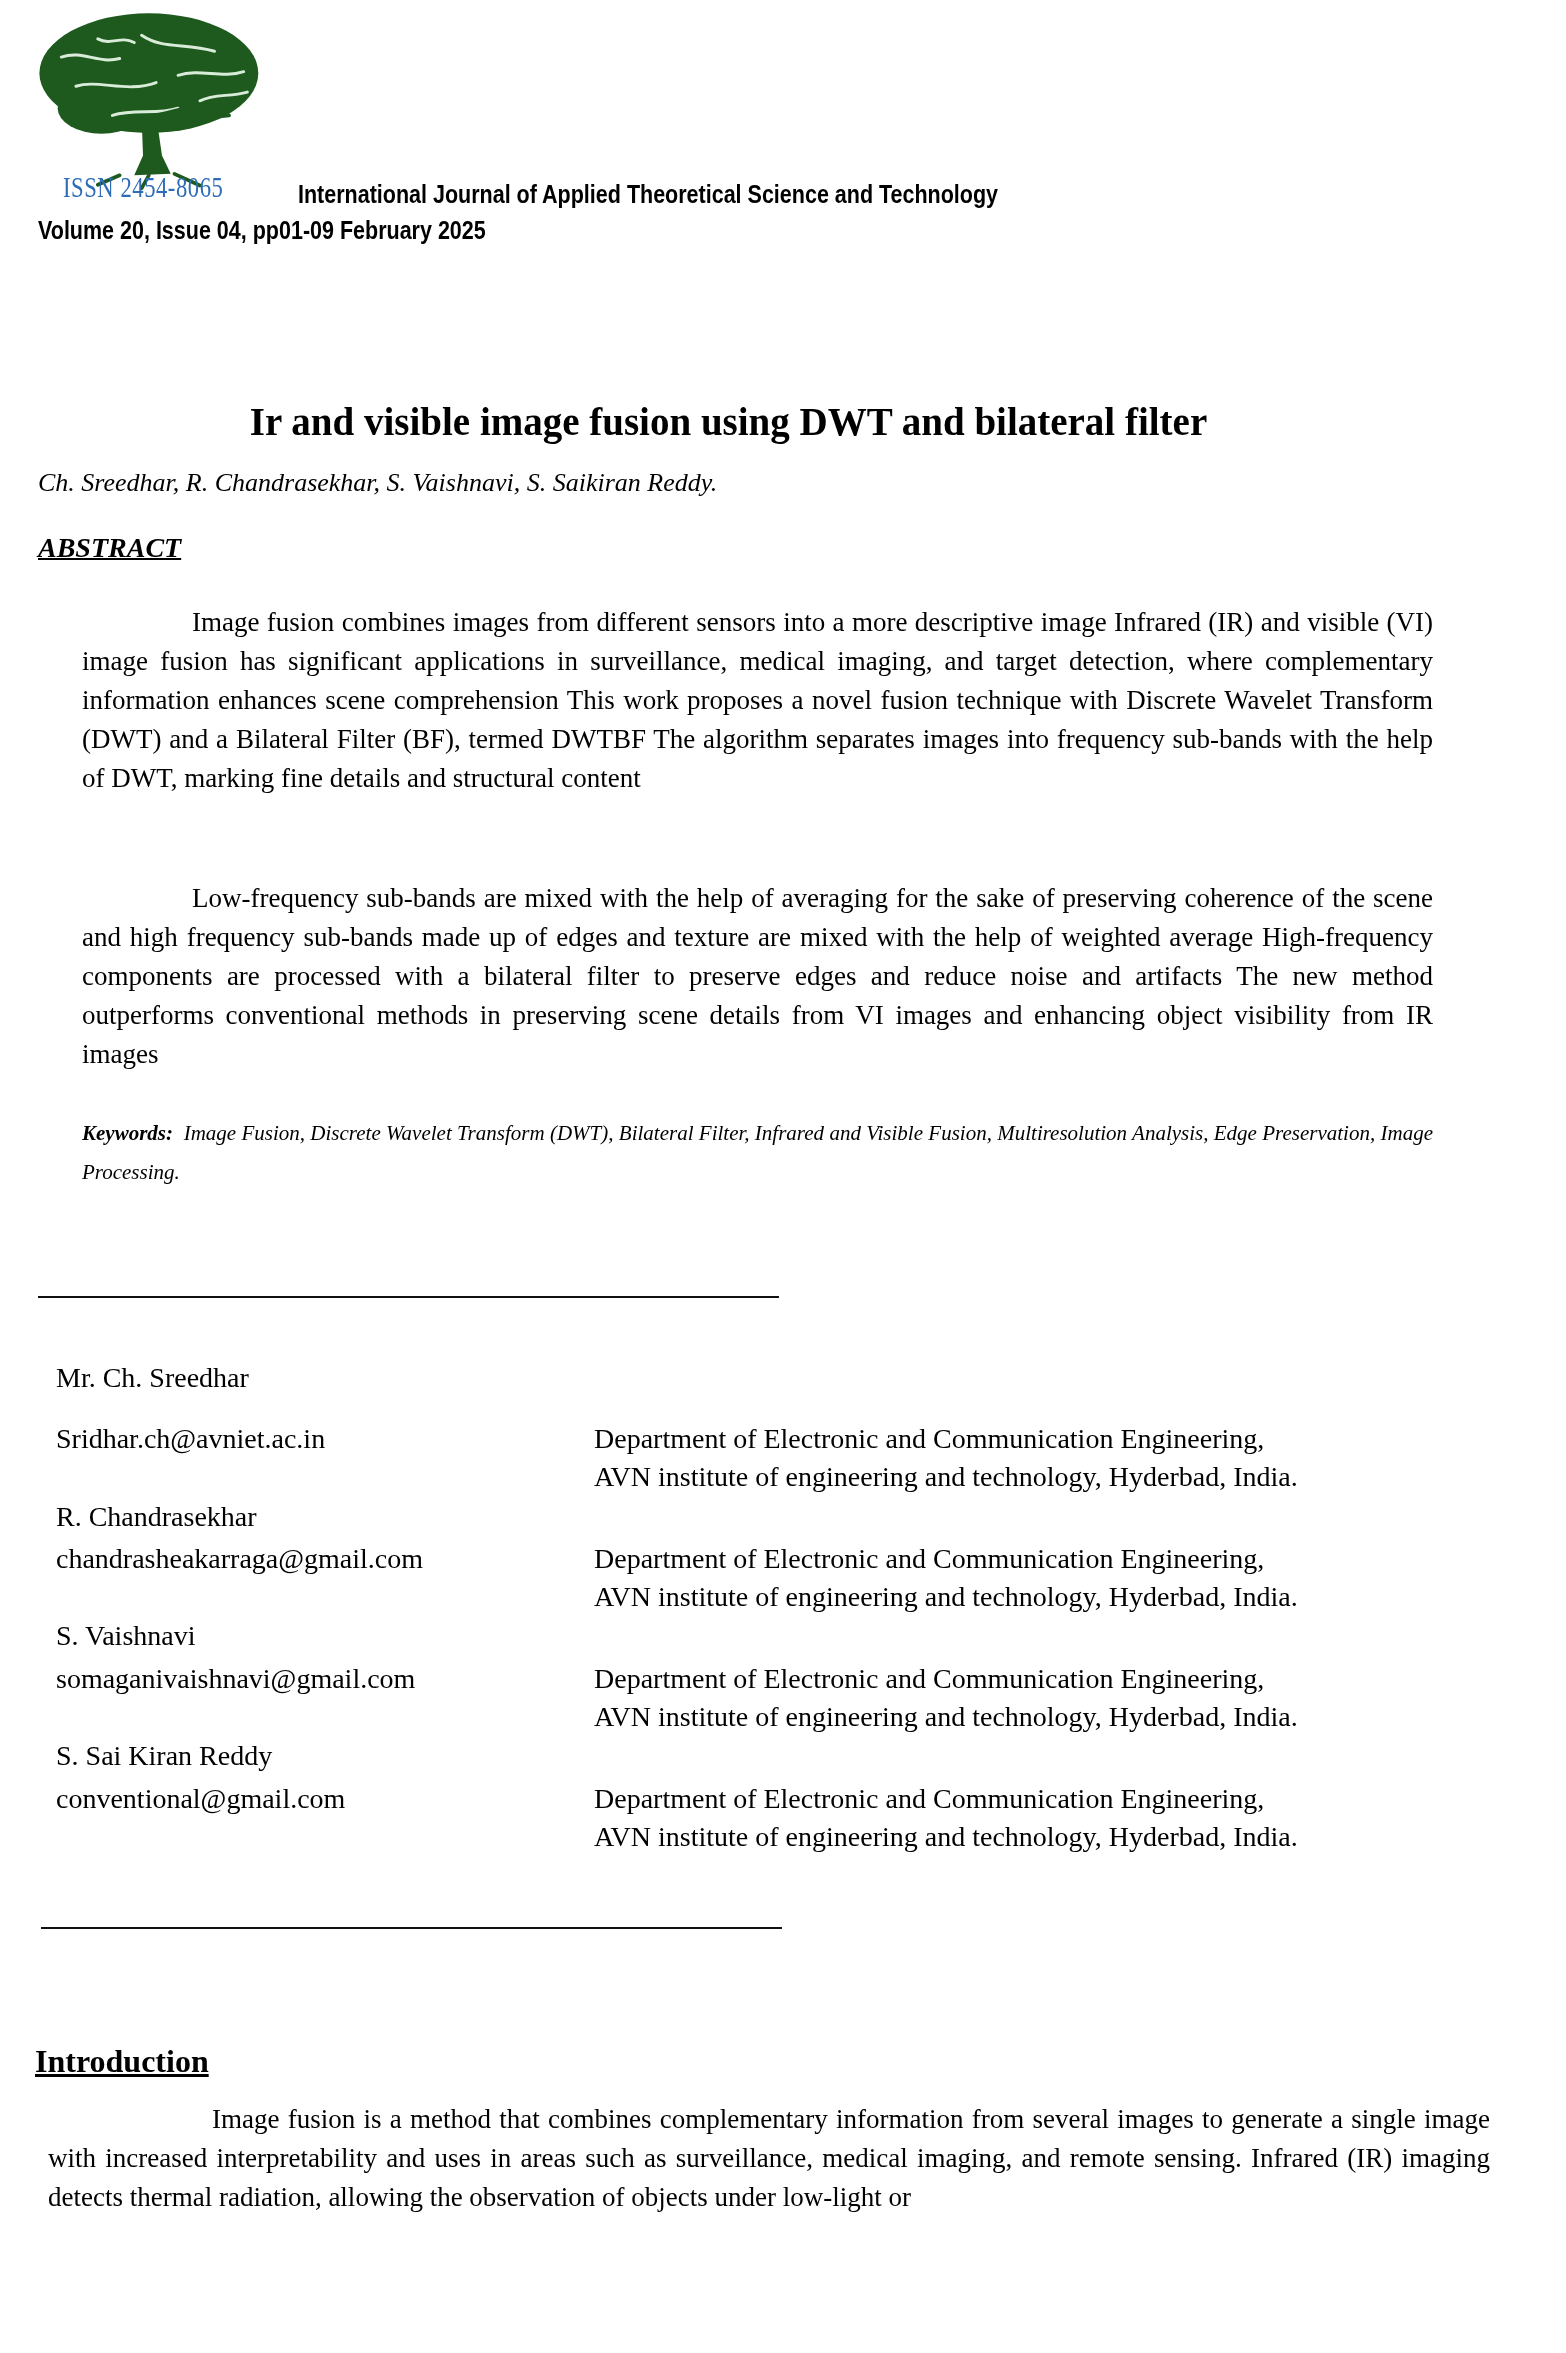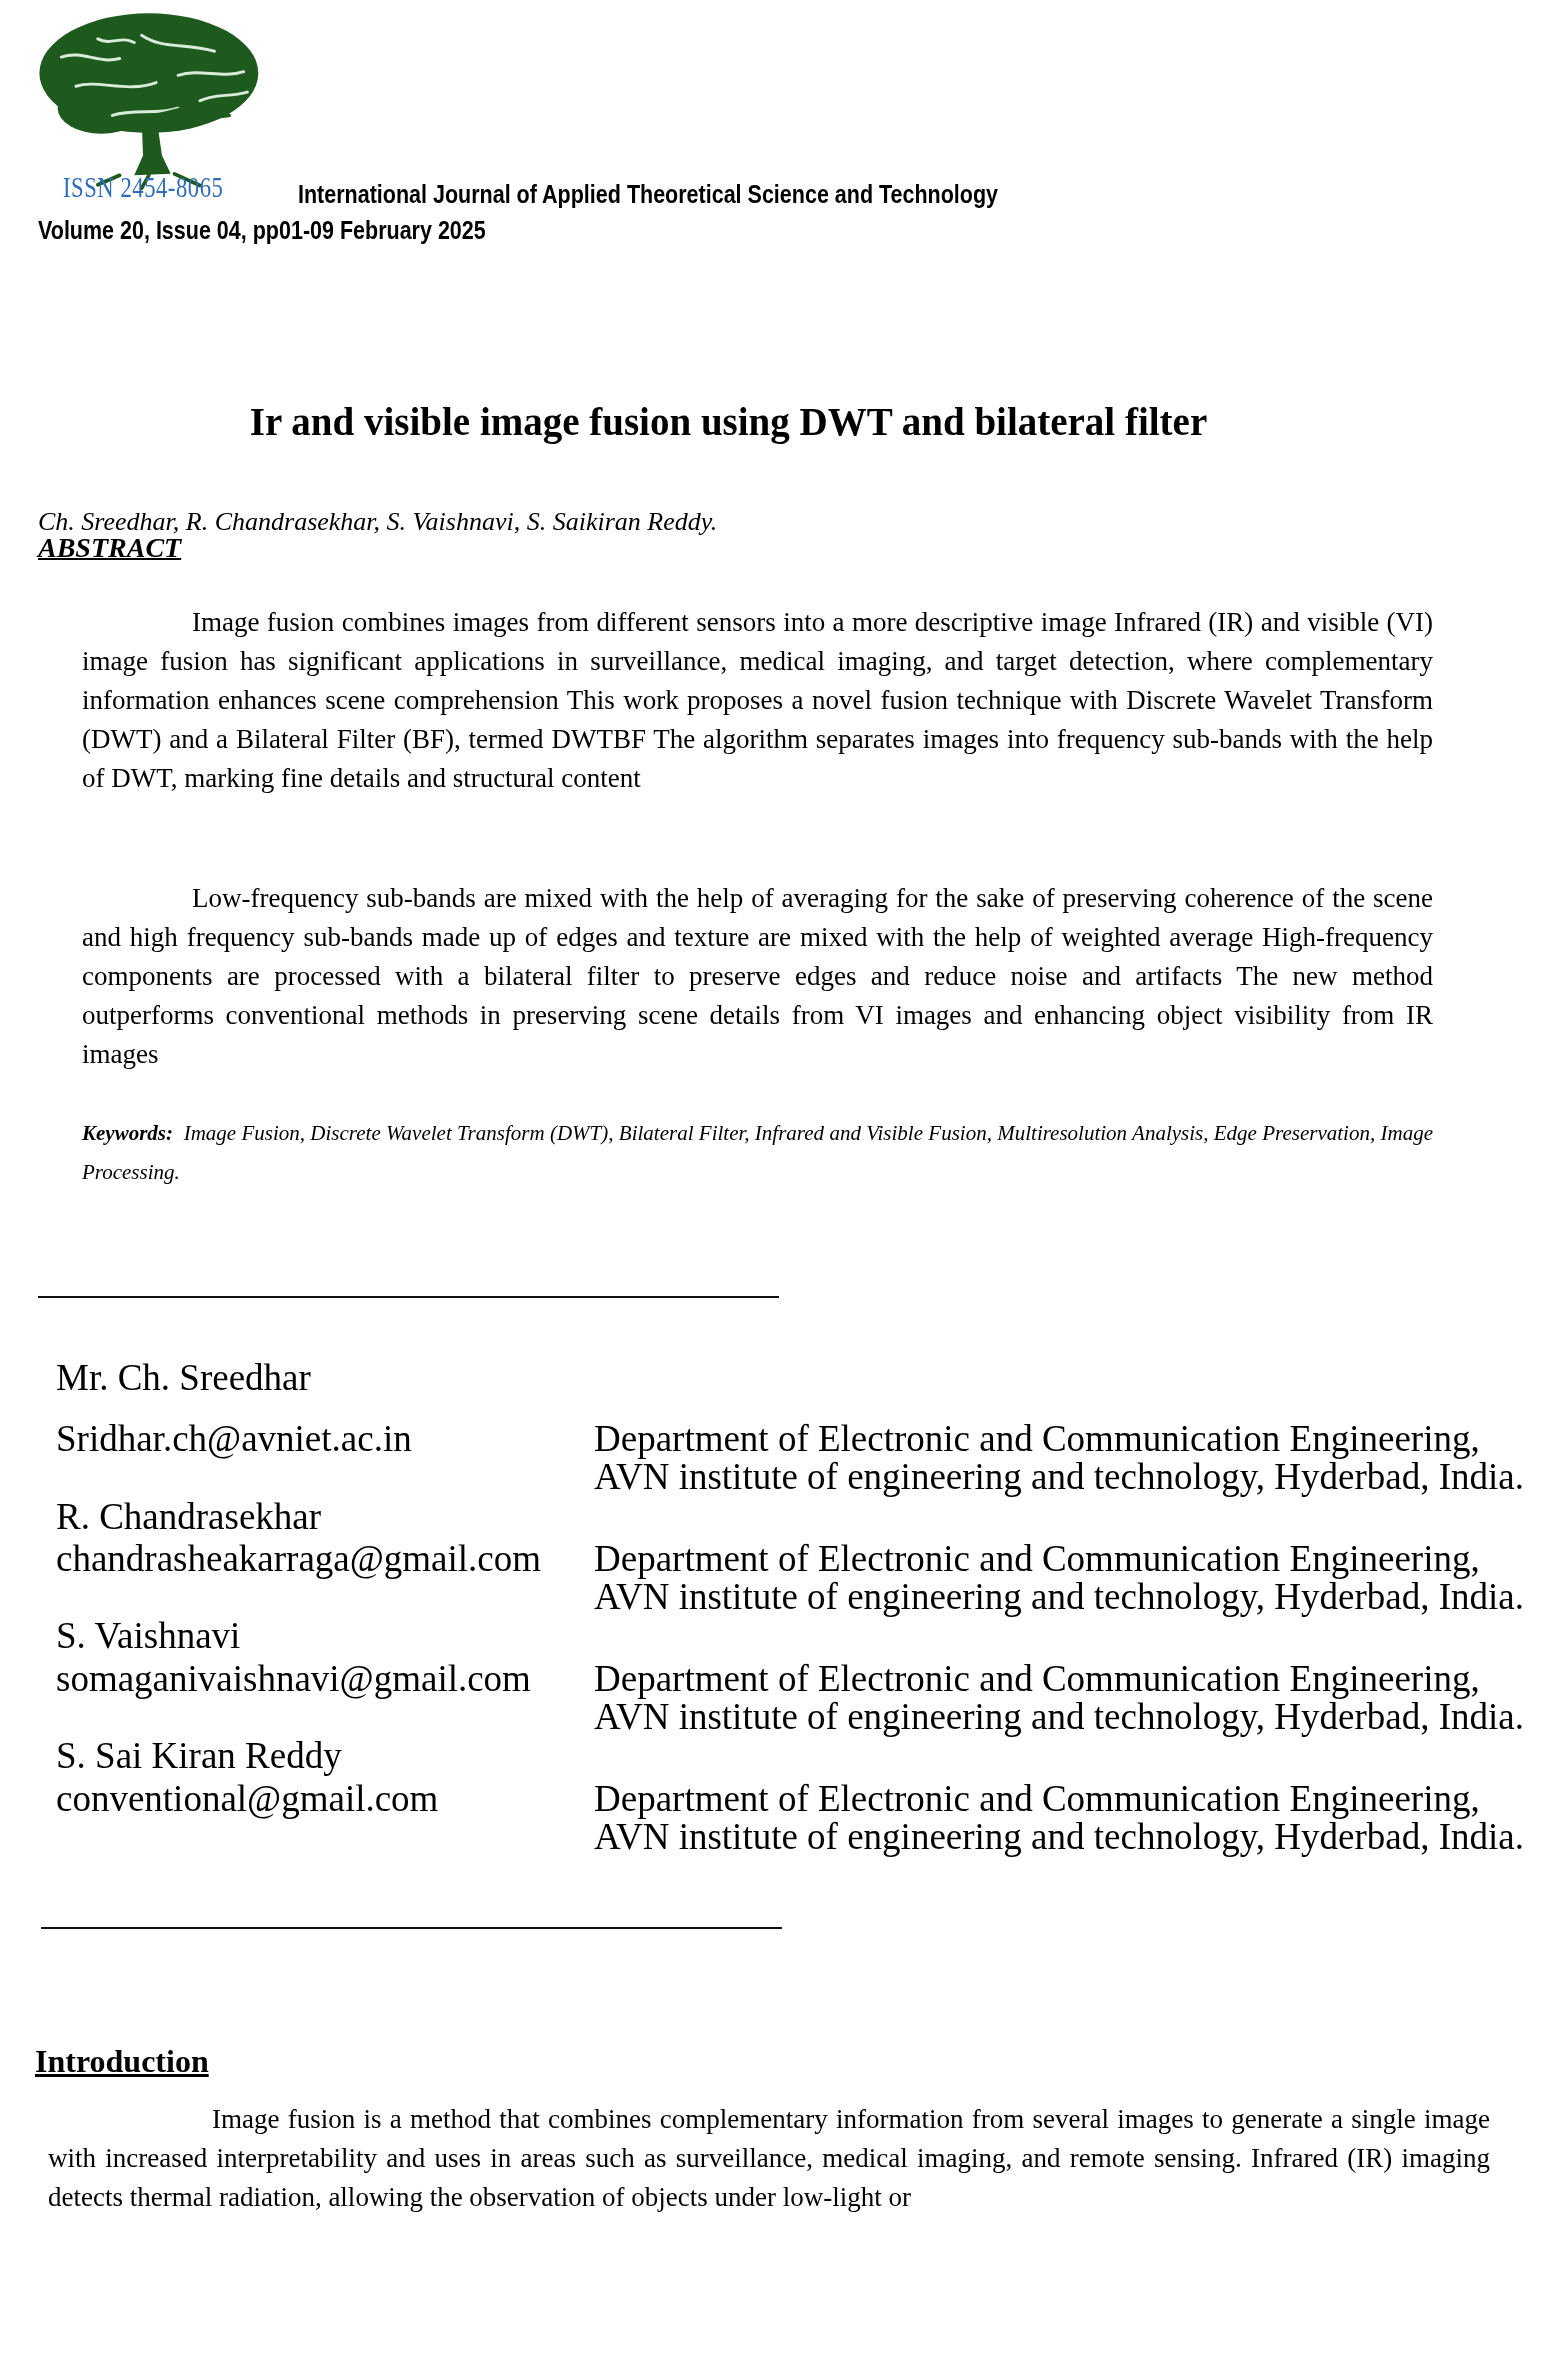--- a/index.html
+++ b/index.html
@@ -9,35 +9,35 @@
   .sans { font-family: "Liberation Sans", "DejaVu Sans", sans-serif; }
 
   
   .logo { left: 32px; top: 5.8px; width: 241px; height: 197px; }
   .issn { left: 63px; top: 171px; font-size: 29px; color: #2e6cb8; letter-spacing: 0.7px; transform: scaleX(0.78); transform-origin: left top; }
   .journal-name { left: 298px; top: 180px; font-size: 25px; font-weight: bold; transform: scaleX(0.86); transform-origin: left top; white-space: nowrap; }
   .volume { left: 38px; top: 216px; font-size: 25px; font-weight: bold; transform: scaleX(0.86); transform-origin: left top; white-space: nowrap; }
 
   
   .title { left: 0; width: 1433px; top: 399px; text-align: center; font-size: 39px; font-weight: bold; padding-left: 24px; box-sizing: border-box; white-space: nowrap; }
-  .authors { left: 38px; top: 468px; font-size: 26px; font-style: italic; white-space: nowrap; margin-top: 39px; }
+  .authors { left: 38px; top: 468px; font-size: 26px; font-style: italic; white-space: nowrap; }
   .abstract-heading { left: 38px; top: 532px; font-size: 28px; font-style: italic; font-weight: bold; text-decoration: underline; text-decoration-thickness: 2.2px; text-align: right; }
 
   .para { font-size: 27px; line-height: 39px; text-align: justify; text-indent: 110px; }
   .abs-p1 { left: 82px; top: 603px; width: 1351px; }
   .abs-p2 { left: 82px; top: 879px; width: 1351px; }
   .keywords { left: 82px; top: 1114px; width: 1351px; font-size: 21px; font-style: italic; line-height: 39px; text-align: justify; }
   .keywords b { font-weight: bold; }
 
   .rule { height: 2.2px; background: #111; }
   .rule-1 { left: 38px; top: 1296px; width: 741px; }
   .rule-2 { left: 41px; top: 1927px; width: 741px; }
 
   
-  .info { font-size: 37px; line-height: 38px; white-space: nowrap; }
+  .info { font-size: 28px; line-height: 38px; white-space: nowrap; }
   .lead-name { left: 56px; top: 1359px; }
   .email-col { left: 56px; }
   .aff-col { left: 594px; }
 
   
   .intro-heading { left: 35px; top: 2043px; font-size: 32px; font-weight: bold; text-decoration: underline; text-decoration-thickness: 2.9px; }
   .intro-p { left: 48px; top: 2100px; width: 1442px; font-size: 27px; line-height: 39px; text-align: justify; text-indent: 164px; }
 </style>
 </head>
 <body>

